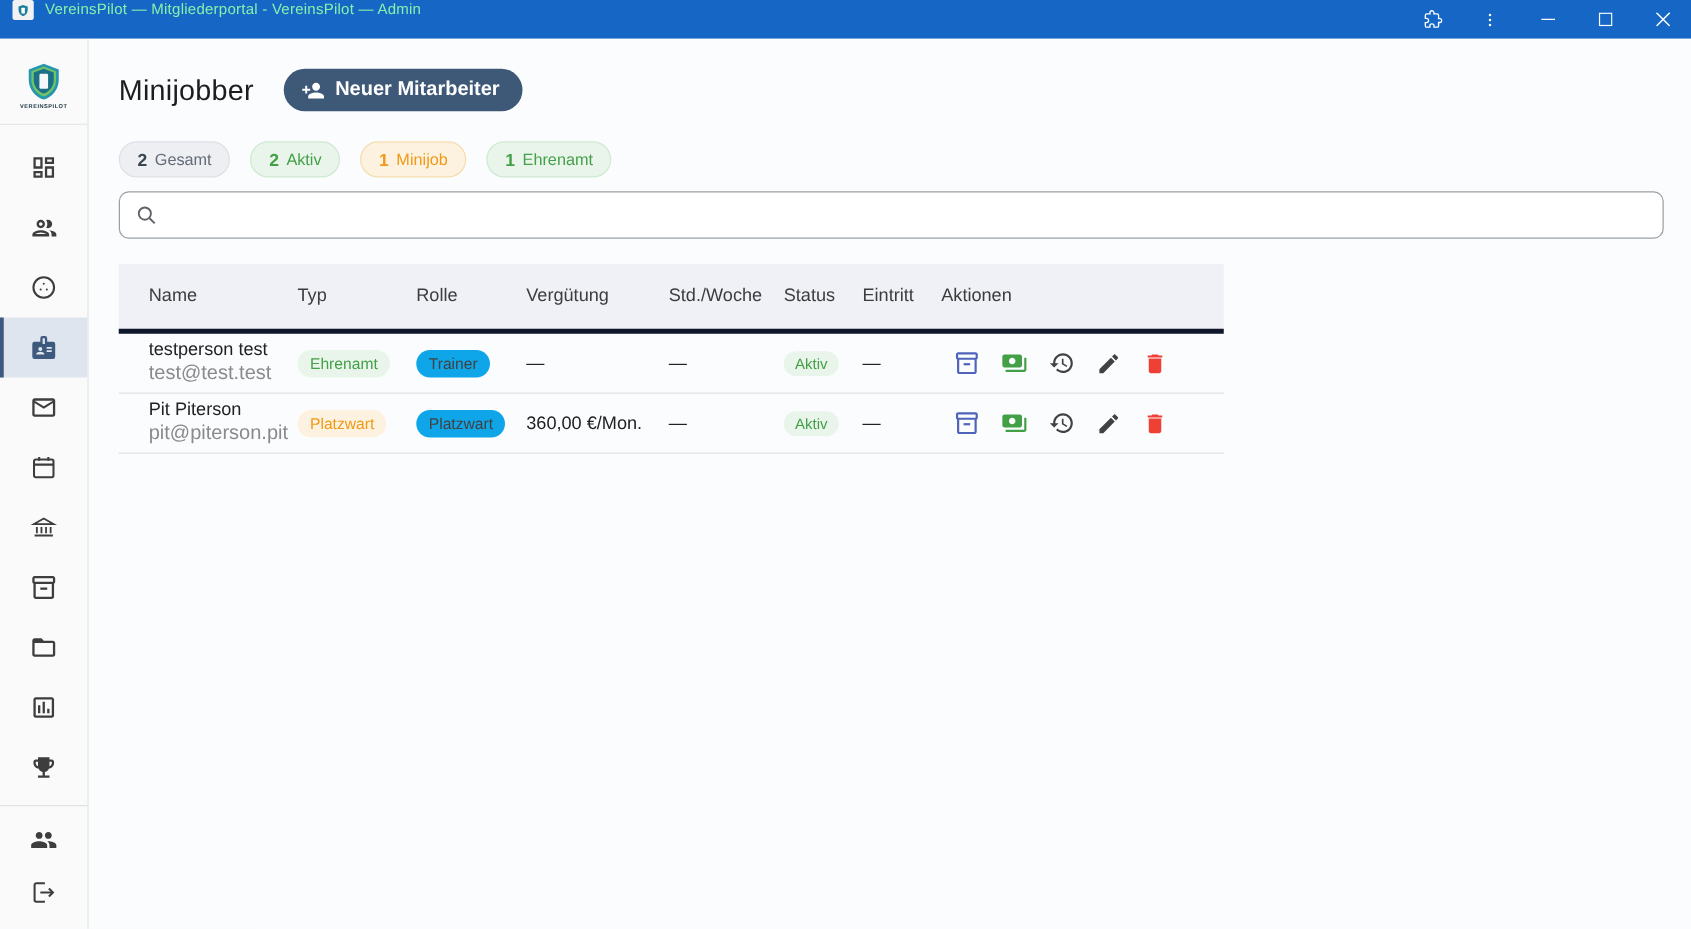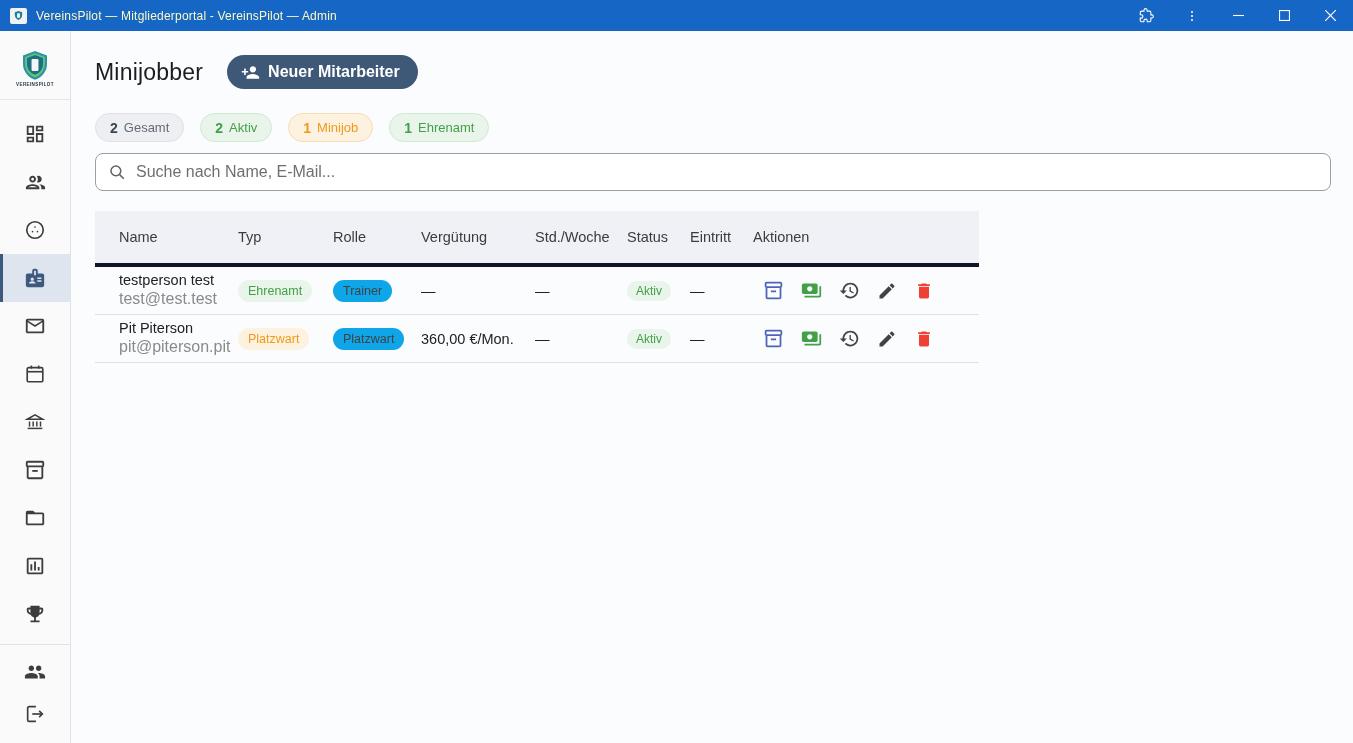--- a/index.html
+++ b/index.html
@@ -1,20 +1,20 @@
 <!DOCTYPE html>
 <html><head>
 <meta charset="utf-8">
 <style>
   * { margin:0; padding:0; box-sizing:border-box; }
   html,body { width:1353px; height:743px; overflow:hidden; }
   body { font-family:"Liberation Sans", sans-serif; background:#f9fafd; color:#212121; }
 
   
-  .titlebar { height:31px; background:#1666c5; display:flex; align-items:center; color:#fef9c3; }
+  .titlebar { height:31px; background:#1666c5; display:flex; align-items:flex-start; color:#86efac; }
   .tb-appicon { width:17px; height:16px; margin:0 9px 0 10px; background:#f2f2f2; border-radius:2px;
                 display:flex; align-items:center; justify-content:center; }
   .tb-title { font-size:12px; letter-spacing:.2px; flex:1; white-space:nowrap; }
   .tb-btn { width:46px; height:31px; display:flex; align-items:center; justify-content:center; cursor:default; }
   .tb-btn svg { display:block; }
 
   
   .app { display:flex; height:712px; }
 
   
@@ -252,21 +252,20 @@
         <b>1</b>
         <span>Ehrenamt</span>
       </div>
     </div>
 
     <div class="searchbar">
       <svg width="18" height="18" viewBox="0 0 24 24" fill="none" stroke="#5f6368" stroke-width="2">
           <circle cx="10.5" cy="10.5" r="6.5"></circle>
           <line x1="15.5" y1="15.5" x2="21" y2="21"></line>
         </svg>
-      <input type="text" placeholder="Suche nach Name, E-Mail..." style="">
     </div>
 
 
     <div class="table">
       <div class="trow thead">
         <div>Name</div>
         <div>Typ</div>
         <div>Rolle</div>
         <div>Vergütung</div>
         <div>Std./Woche</div>

